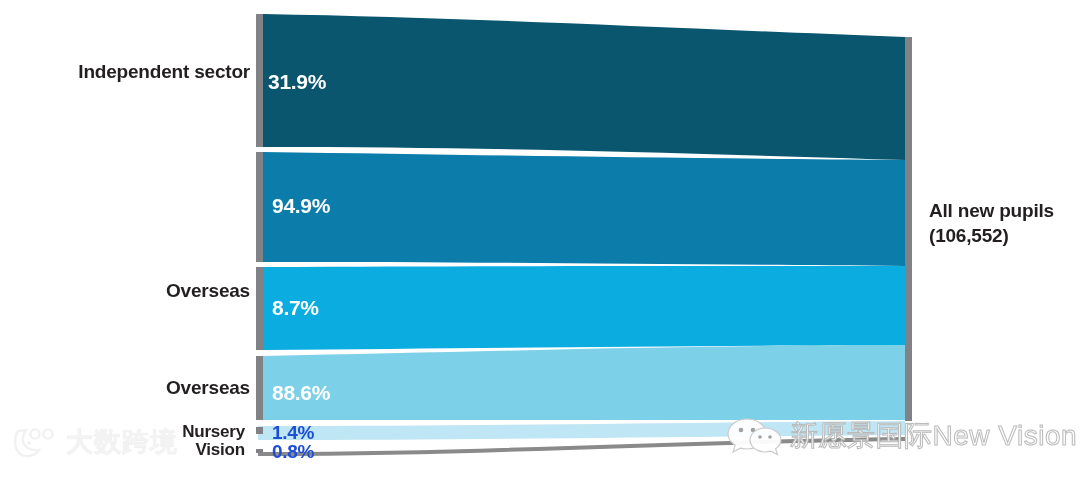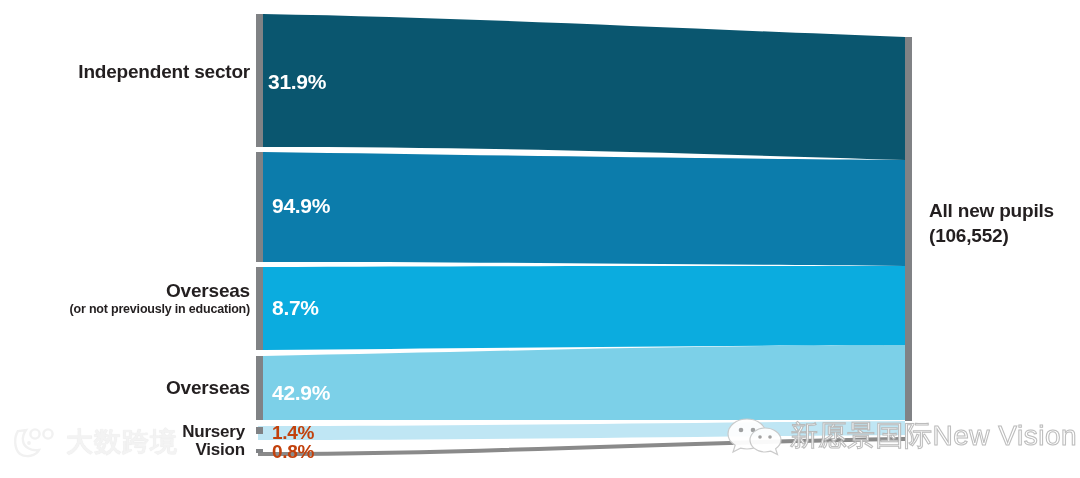--- a/index.html
+++ b/index.html
@@ -60,21 +60,21 @@
   
   .pct-label {
     position: absolute;
     font-size: 21px;
     font-weight: bold;
     color: #ffffff;
     letter-spacing: -0.3px;
     white-space: nowrap;
   }
   .pct-label.dark {
-    color: #c2410c;
+    color: #1d4ed8;
     font-size: 19px;
   }
 
   
   .total-label {
     position: absolute;
     left: 929px;
     top: 198px;
     font-size: 19px;
     font-weight: bold;
@@ -160,42 +160,41 @@
     <rect x="905" y="37" width="7" height="384" fill="#808285"></rect>
   </svg>
 
   <div class="cat-label" style="right:830px; top:62px;">
     <span class="cat-name">Independent sector</span>
   </div>
 
 
   <div class="cat-label" style="right:830px; top:281px;">
     <span class="cat-name">Overseas</span>
-    <span class="cat-sub">(or not previously in education)</span>
   </div>
 
   <div class="cat-label" style="right:830px; top:378px;">
     <span class="cat-name">Overseas</span>
   </div>
 
   <div class="cat-label small" style="right:835px; top:423px;">
     <span class="cat-name">Nursery</span>
   </div>
 
   <div class="cat-label small" style="right:835px; top:441px;">
     <span class="cat-name">Vision</span>
   </div>
 
   <div class="pct-label" style="left:268px; top:70px;">31.9%</div>
 
   <div class="pct-label" style="left:272px; top:194px;">94.9%</div>
 
   <div class="pct-label" style="left:272px; top:296px;">8.7%</div>
 
-  <div class="pct-label" style="left:272px; top:381px;">42.9%</div>
+  <div class="pct-label" style="left:272px; top:381px;">88.6%</div>
 
   <div class="pct-label dark" style="left:272px; top:422px;">1.4%</div>
 
   <div class="pct-label dark" style="left:272px; top:441px;">0.8%</div>
 
   <div class="total-label">
     <span>All new pupils</span>
     <span class="total-count">(106,552)</span>
   </div>
 

